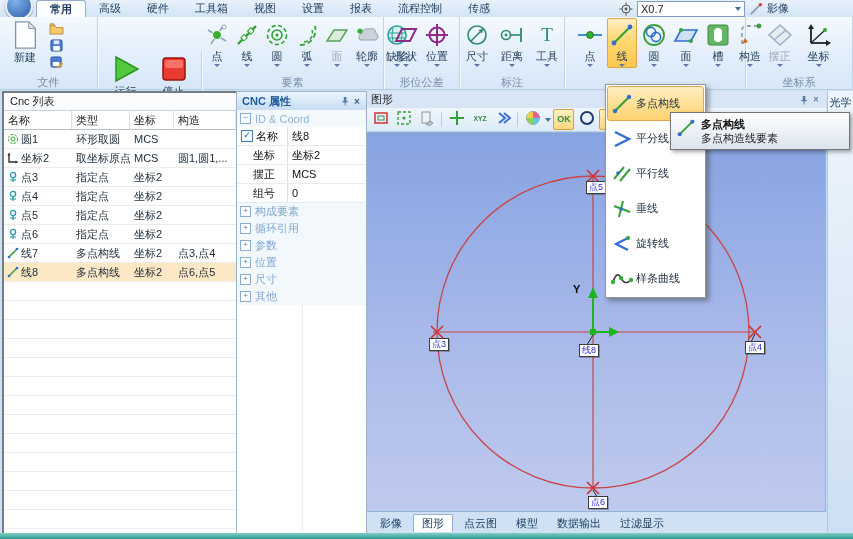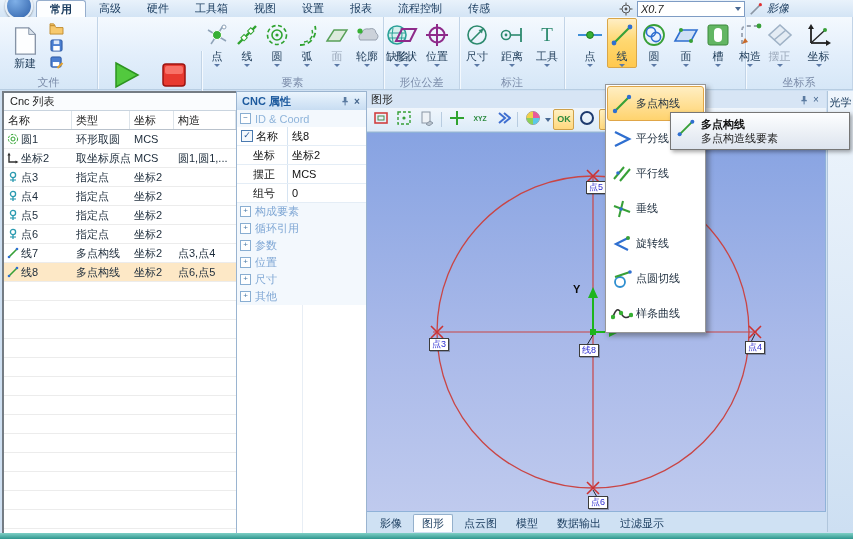--- a/index.html
+++ b/index.html
@@ -7,21 +7,21 @@
        font-family:"Liberation Sans","DejaVu Sans",sans-serif;font-size:11px;color:#1c2b3a;
        background:#cfe0f2;}
   
   .tbar{position:absolute;top:0;left:0;right:0;height:17px;background:linear-gradient(#e9f2fb,#d3e4f5);}
   .appbtn{position:absolute;left:5px;top:-8px;width:24px;height:24px;border-radius:50%;
           background:radial-gradient(circle at 35% 30%,#7fb0e8,#2d5fa8);border:2px solid #e8f0f8;
           box-shadow:0 1px 2px rgba(0,0,0,.4);}
   .tabs{position:absolute;left:36px;top:0;height:17px;display:flex;}
   .tab{padding:1px 13px 0;height:16px;line-height:15px;color:#17395c;cursor:default;text-align:right;}
   .tab.active{background:#fdfeff;border:1px solid #96aecd;border-bottom:none;border-radius:3px 3px 0 0;font-weight:bold;}
-  .tright{position:absolute;right:2px;top:1px;height:15px;display:flex;align-items:center;gap:4px;font-style:italic;}
+  .tright{position:absolute;right:2px;top:1px;height:15px;display:flex;align-items:center;gap:4px;}
   .combo{width:100px;height:14px;background:#fff;border:1px solid #7e9cc4;display:flex;align-items:center;
          justify-content:space-between;padding:0 3px;color:#222;}
   .cbcaret{width:0;height:0;border-left:3px solid transparent;border-right:3px solid transparent;border-top:4px solid #4a6a94;}
   .mode{width:84px;color:#17395c;}
   .tico{display:inline-flex;width:14px;height:14px;}
   
   .ribbon{position:absolute;top:17px;left:0;right:0;height:72px;display:flex;
           background:linear-gradient(#f4f9fe,#e2eefb 55%,#d6e7f7);border-bottom:1px solid #b7cde2;}
   .rgroup{position:relative;height:100%;border-right:1px solid #c2d4e7;box-shadow:1px 0 0 #f4f9fe;}
   .rbtns{display:flex;height:58px;align-items:flex-start;padding-top:1px;}
@@ -29,21 +29,21 @@
   .rbtn{display:flex;flex-direction:column;align-items:center;width:27px;padding:1px 1px 0;border:1px solid transparent;border-radius:2px;}
   .ricon{height:30px;display:flex;align-items:center;justify-content:center;}
   .ricon svg{width:26px;height:26px;}
   .rlabel{line-height:13px;color:#1d3least???}
   .rlabel{line-height:13px;color:#1d3a57;white-space:nowrap;}
   .rcaret{width:0;height:0;margin-top:1px;border-left:3px solid transparent;border-right:3px solid transparent;border-top:3px solid #5b79a6;}
   .rbtn.rdis .rlabel{color:#9aa8ba;}
   .rbtn.ract{background:linear-gradient(#ffeec4,#ffd871 45%,#ffc84e);border-color:#d9a648;}
   .g-file .rbtns{padding-left:4px;}
   .g-file{width:97px;}.g-prog{width:103px;margin-top:34px;}.g-feat{width:181px;}.g-tol{width:75px;}.g-ann{width:104px;}.g-cons{width:180px;}.g-coord{flex:1;}
-  .bigbtn{display:flex;flex-direction:column;align-items:center;width:42px;padding-top:6px;}
+  .bigbtn{display:flex;flex-direction:column;align-items:center;width:42px;padding-top:0;}
   .bigbtn .bicon{height:33px;display:flex;align-items:center;}
   .bigbtn .bicon svg{width:30px;height:30px;}
   .stackcol{display:flex;flex-direction:column;gap:2px;padding:3px 2px 0;}
   .sbtn{width:17px;height:15px;display:flex;align-items:center;justify-content:center;}
   .sbtn svg{width:15px;height:13px;}
   
   .lpanel{position:absolute;left:2px;top:91px;width:232px;height:441px;background:#fff;border:2px solid #747c84;}
   .ltitle{height:17px;line-height:17px;padding-left:6px;background:#fafcfe;border-bottom:1px solid #c9d4df;color:#222;}
   .lhead,.lrow{display:grid;grid-template-columns:68px 58px 44px 1fr;height:18px;line-height:18px;}
   .lhead{border-bottom:1px solid #b9c2cc;color:#222;}
@@ -910,30 +910,20 @@
           <svg viewBox="0 0 22 22">
             <path d="M17 5 L5 11 L17 17" fill="none" stroke="#2f6fd0" stroke-width="2.2"></path>
             <circle cx="17" cy="5" r="2" fill="#37a037"></circle>
           </svg>
         </i>
         <span>旋转线</span>
       </div>
       <div class="mitem">
         <i style="display:inline-flex">
           <svg viewBox="0 0 22 22">
-            <circle cx="9" cy="14" r="5" fill="none" stroke="#2f8fd0" stroke-width="1.8"></circle>
-            <line x1="4" y1="9" x2="19" y2="4" stroke="#37a037" stroke-width="2"></line>
-            <circle cx="19" cy="4" r="1.8" fill="#2f6fd0"></circle>
-          </svg>
-        </i>
-        <span>点圆切线</span>
-      </div>
-      <div class="mitem">
-        <i style="display:inline-flex">
-          <svg viewBox="0 0 22 22">
             <path d="M2 14 Q6 2 10 10 T20 12" fill="none" stroke="#333" stroke-width="1.6"></path>
             <circle cx="2" cy="14" r="2.2" fill="#37b034"></circle>
             <circle cx="10" cy="10" r="2.2" fill="#37b034"></circle>
             <circle cx="20" cy="12" r="2.2" fill="#37b034"></circle>
           </svg>
         </i>
         <span>样条曲线</span>
       </div>
     </div>
 

